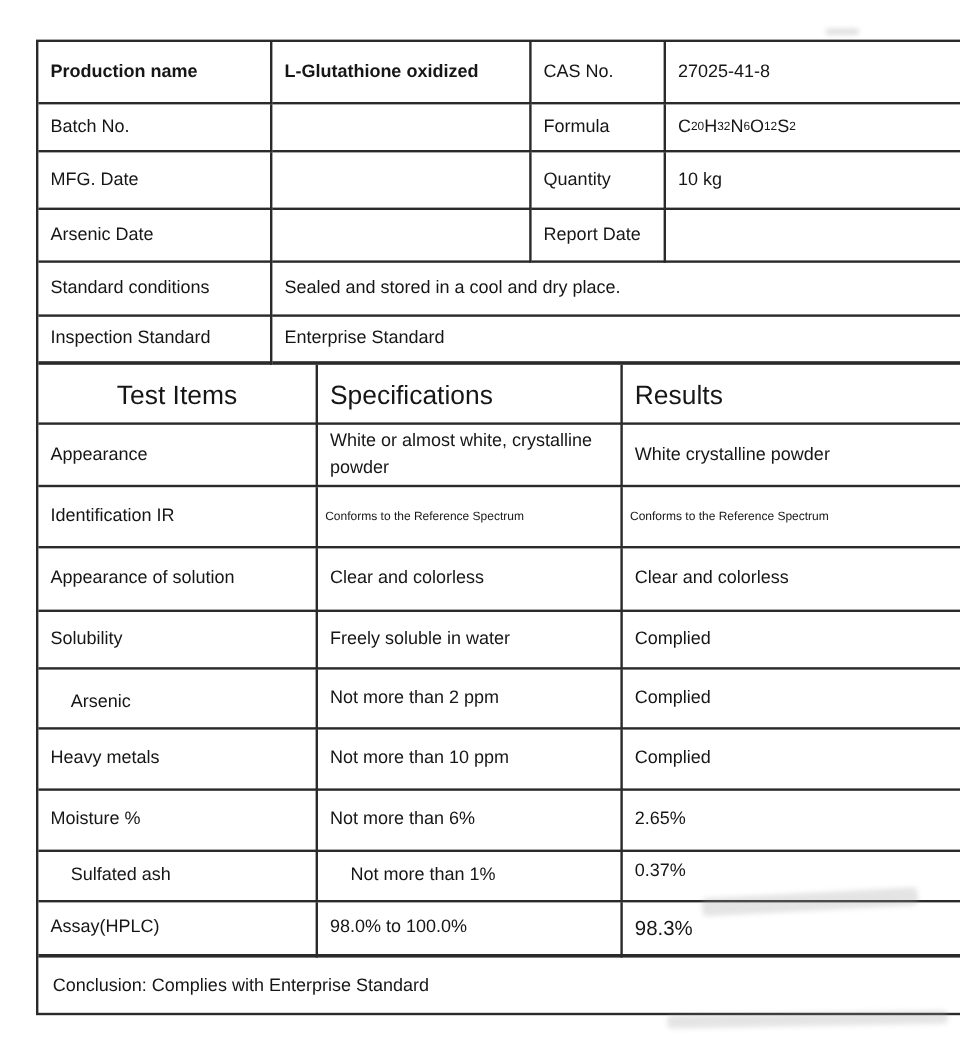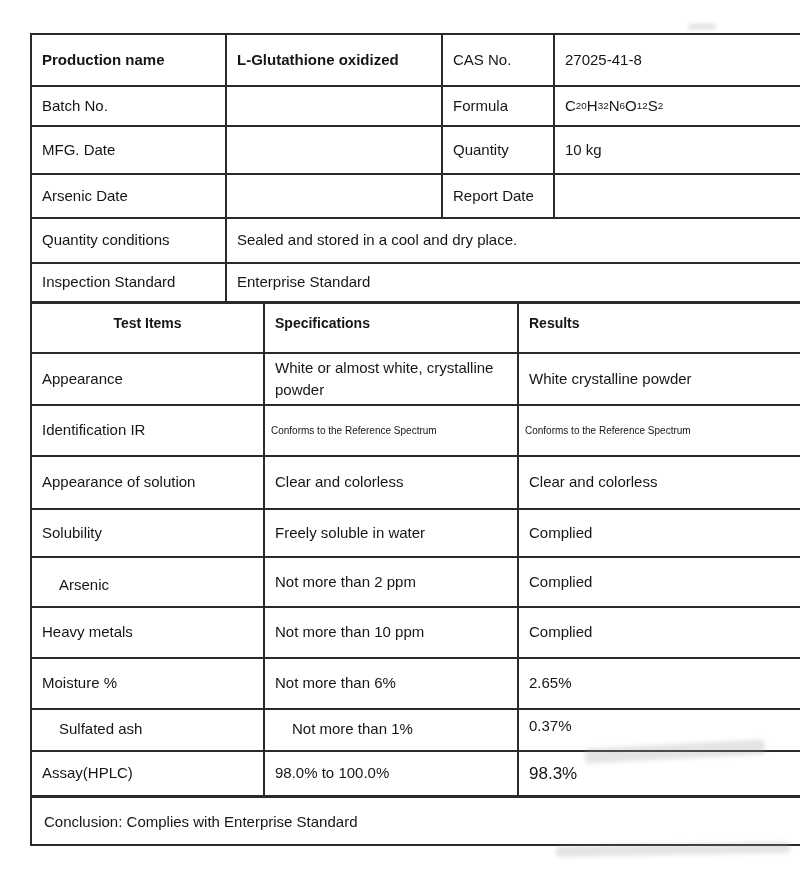--- a/index.html
+++ b/index.html
@@ -23,21 +23,21 @@
     border-right:2px solid var(--line,#2a2a2a);
     border-bottom:2px solid var(--line,#2a2a2a);
     display:flex; align-items:center;
     padding:0 10px; font-size:15px; line-height:1.5;
     overflow:visible;
   }
   .last { border-right:none; }
   .span3 { grid-column:2 / 5; }
   .b { font-weight:bold; }
   .sep-thick { border-bottom-width:3px; }   
-  .th { align-items:flex-start; padding-top:9px; font-weight:bold; font-size:14px; }
+  .th { align-items:flex-start; padding-top:9px; font-weight:normal; font-size:22px; }
   .th-center { justify-content:center; }
   .tight { white-space:nowrap; padding:0 6px; font-size:10px; }
   .low { align-items:flex-end; padding-bottom:10px;padding-left:27px; }
   .high { align-items:flex-start; padding-top:5px; }
   .big { font-size:17px; }
   .conclusion { display:flex; align-items:center; height:46px; padding:0 12px; font-size:15px; }
   sub { font-size:0.66em; line-height:0; }
   .artifact {
     position:absolute; background:var(--smudge,#a0a0a0);
     opacity:.28; filter:blur(2px); border-radius:4px; pointer-events:none;
@@ -66,21 +66,21 @@
     <div class="cell">MFG. Date</div>
     <div class="cell"></div>
     <div class="cell">Quantity</div>
     <div class="cell last">10 kg</div>
 
     <div class="cell">Arsenic Date</div>
     <div class="cell"></div>
     <div class="cell">Report Date</div>
     <div class="cell last"></div>
 
-    <div class="cell">Quantity conditions</div>
+    <div class="cell">Standard conditions</div>
     <div class="cell span3 last">Sealed and stored in a cool and dry place.</div>
 
     <div class="cell sep-thick">Inspection Standard</div>
     <div class="cell span3 last sep-thick">Enterprise Standard</div>
   </div>
 
   <div class="grid grid-test">
 
     <div class="cell th th-center">Test Items</div>
     <div class="cell th">Specifications</div>

